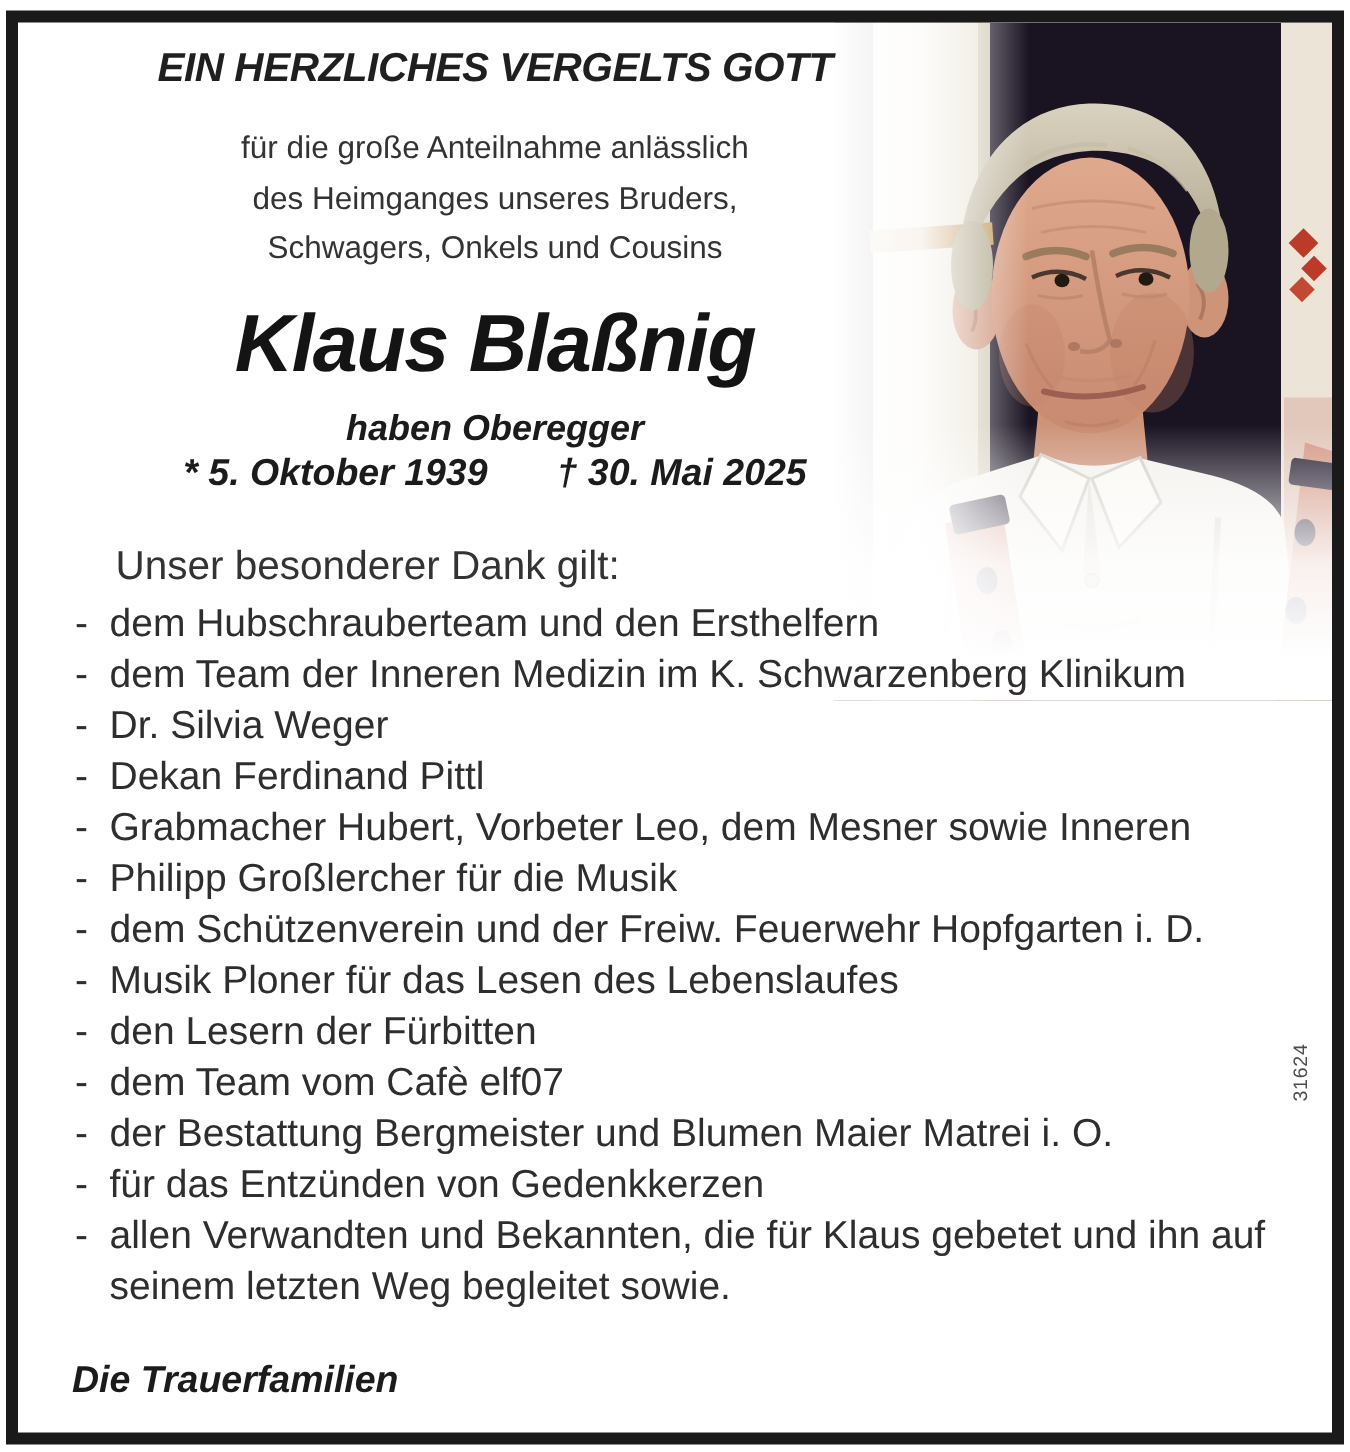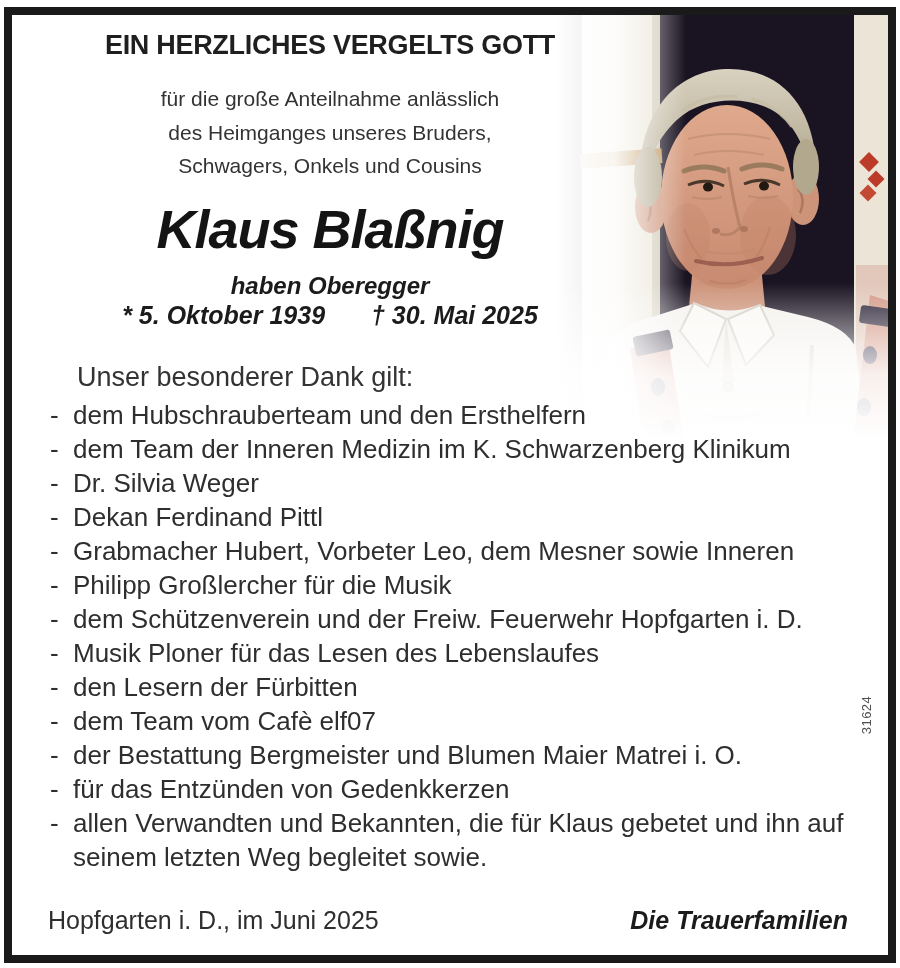--- a/index.html
+++ b/index.html
@@ -20,21 +20,21 @@
   }
   .photo-wrap{
     position:absolute;
     left:556px;top:15px;width:333px;height:452px;
     z-index:1;
   }
   .content{position:absolute;inset:0;z-index:10;}
   .title{
     position:absolute;left:38px;top:30px;width:584px;
     text-align:center;
-    font-size:27px;font-weight:bold;
+    font-size:27px;font-weight:bold;font-style:italic;
     letter-spacing:-0.3px;color:#1f1f1f;white-space:nowrap;
   }
   .intro{
     position:absolute;left:38px;top:82px;width:584px;
     text-align:center;font-size:21px;line-height:33.5px;color:#333333;
   }
   .name{
     position:absolute;left:38px;top:198px;width:584px;
     text-align:center;font-size:54px;font-weight:bold;font-style:italic;
     color:#141414;letter-spacing:-1px;white-space:nowrap;
@@ -201,21 +201,20 @@
       <li><span class="dash">-</span><span>dem Schützenverein und der Freiw. Feuerwehr Hopfgarten i. D.</span></li>
       <li><span class="dash">-</span><span>Musik Ploner für das Lesen des Lebenslaufes</span></li>
       <li><span class="dash">-</span><span>den Lesern der Fürbitten</span></li>
       <li><span class="dash">-</span><span>dem Team vom Cafè elf07</span></li>
       <li><span class="dash">-</span><span>der Bestattung Bergmeister und Blumen Maier Matrei i. O.</span></li>
       <li><span class="dash">-</span><span>für das Entzünden von Gedenkkerzen</span></li>
       <li><span class="dash">-</span><span>allen Verwandten und Bekannten, die für Klaus gebetet und ihn auf seinem letzten Weg begleitet sowie.</span></li>
     </ul>
 
     <div class="footer">
-      <span class="place-date">Hopfgarten i. D., im Juni 2025</span>
       <span class="signature">Die Trauerfamilien</span>
     </div>
 
     <div class="ref-number">31624</div>
   </div>
 
   <div class="frame"></div>
 </div>
 
 </body></html>

